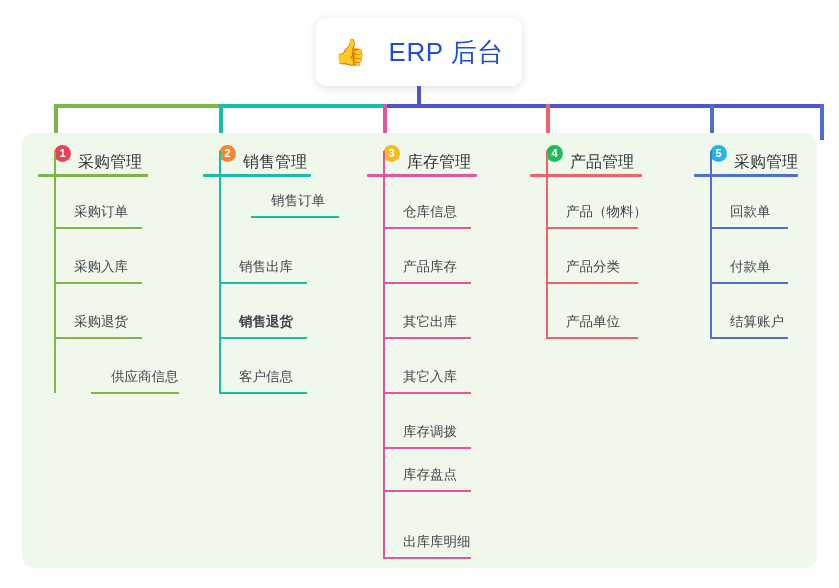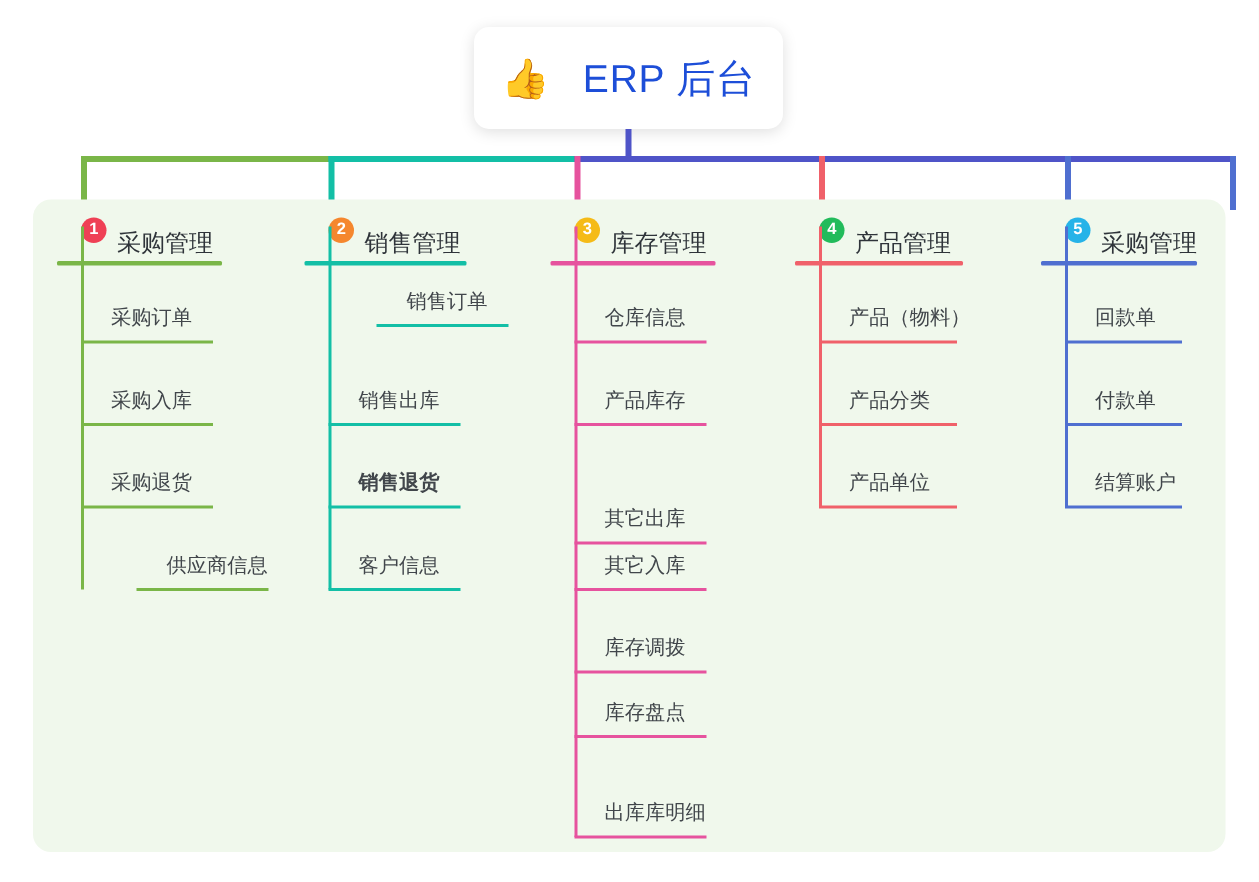--- a/index.html
+++ b/index.html
@@ -216,21 +216,21 @@
       </div>
       <div class="col-underline" style="background: rgb(230, 83, 158); width: 110px; margin-left: 0px;"></div>
       <div class="leaf" style="top: 57px; width: 88px;">
         <span class="leaf-label">仓库信息</span>
         <div class="leaf-line" style="background: rgb(230, 83, 158); width: 88px;"></div>
       </div>
       <div class="leaf" style="top: 112px; width: 88px;">
         <span class="leaf-label">产品库存</span>
         <div class="leaf-line" style="background: rgb(230, 83, 158); width: 88px;"></div>
       </div>
-      <div class="leaf" style="top: 167px; width: 88px; margin-top: 24px;">
+      <div class="leaf" style="top: 167px; width: 88px;">
         <span class="leaf-label">其它出库</span>
         <div class="leaf-line" style="background: rgb(230, 83, 158); width: 88px;"></div>
       </div>
       <div class="leaf" style="top: 222px; width: 88px;">
         <span class="leaf-label">其它入库</span>
         <div class="leaf-line" style="background: rgb(230, 83, 158); width: 88px;"></div>
       </div>
       <div class="leaf" style="top: 277px; width: 88px;">
         <span class="leaf-label">库存调拨</span>
         <div class="leaf-line" style="background: rgb(230, 83, 158); width: 88px;"></div>

